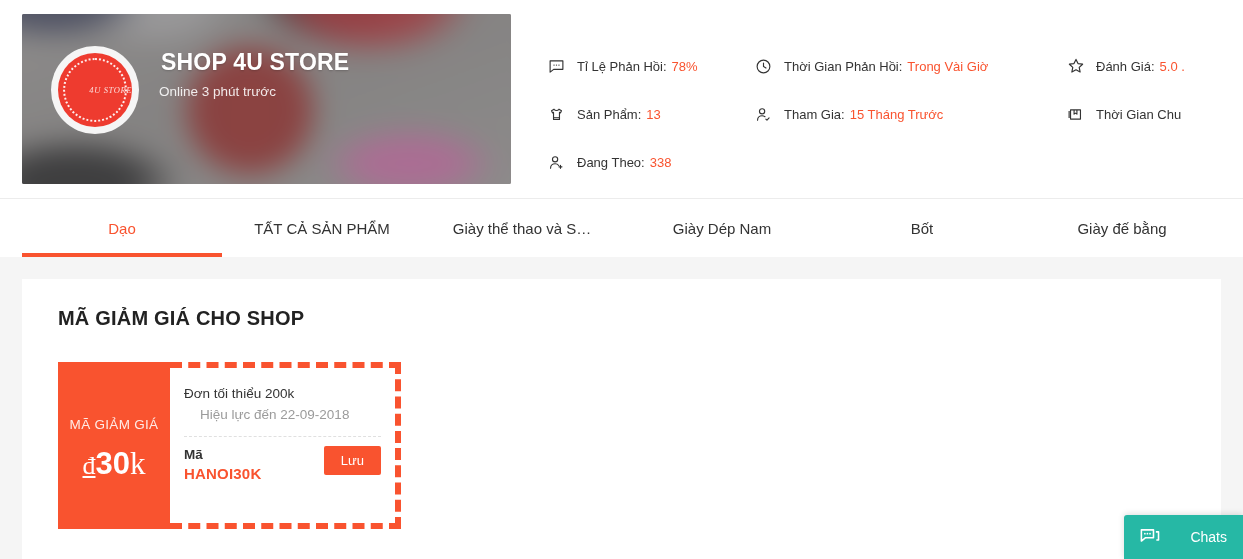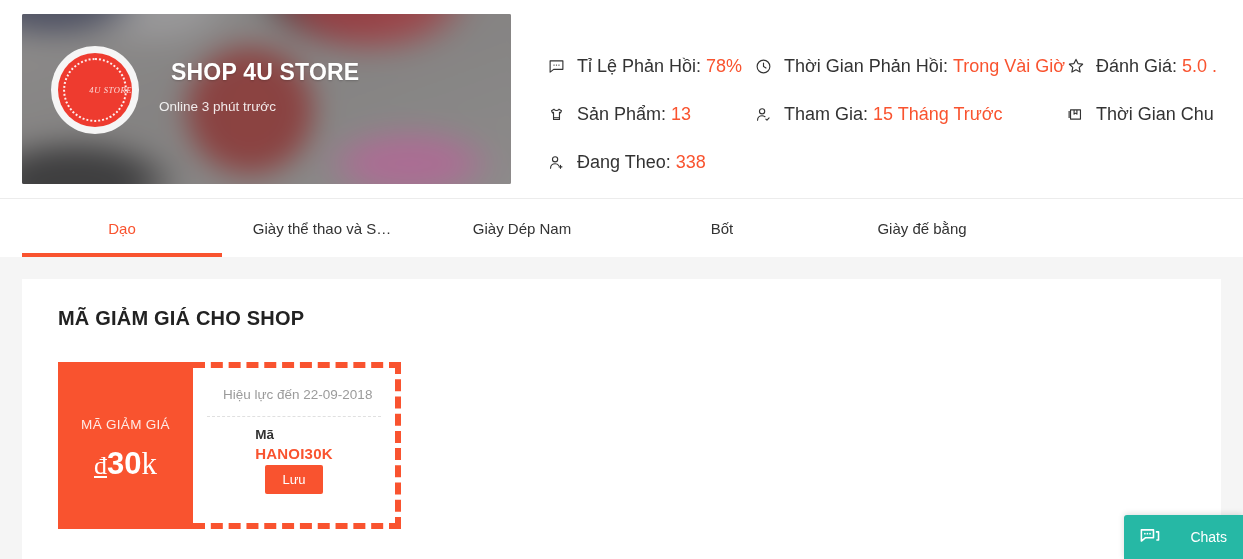--- a/index.html
+++ b/index.html
@@ -105,21 +105,21 @@
     left: 137px;
     top: 32px;
     z-index: 3;
   }
   .shop-name {
     font-size: 23px;
     font-weight: bold;
     color: #ffffff;
     letter-spacing: 0.2px;
     line-height: 1.25;
-    margin: 12px;
+    margin: 2px;
     text-shadow: 0 1px 2px rgba(0,0,0,0.18);
   }
   .shop-online {
     margin-top: 7px;
     font-size: 13.5px;
     color: rgba(255,255,255,0.88);
     line-height: 1.2;
   }
 
   
@@ -130,21 +130,21 @@
     display: grid;
     grid-template-columns: 207px 312px auto;
     grid-auto-rows: 48px;
     align-items: center;
     overflow: hidden;
   }
   .stat {
     display: flex;
     align-items: center;
     white-space: nowrap;
-    font-size: 18px;
+    font-size: 13px;
     color: #333333;
     line-height: 1;
   }
   .stat .ico {
     width: 19px;
     height: 19px;
     margin-right: 11px;
     flex: 0 0 auto;
     display: inline-flex;
     align-items: center;
@@ -227,21 +227,21 @@
 
   
   .voucher {
     width: 343px;
     height: 167px;
     display: flex;
     position: relative;
     box-sizing: border-box;
   }
   .voucher-left {
-    width: 135px;
+    width: 112px;
     flex: 0 0 auto;
     background: #f9532f;
     color: #ffffff;
     display: flex;
     flex-direction: column;
     align-items: center;
     justify-content: center;
     box-sizing: border-box;
     padding-top: 4px;
   }
@@ -291,23 +291,22 @@
     line-height: 1.5;
     margin-top: 1px;
     margin-left: 16px;
   }
   .v-divider {
     border-top: 1px dashed #e0e0e0;
     margin: 11px 0 9px 0;
   }
   .v-code-row {
     display: flex;
-    align-items: center;
+    align-items: flex-start;
     justify-content: space-between;
-    flex-direction: column;
   }
   .v-code-block {
     line-height: 1.35;
   }
   .v-code-label {
     font-size: 13.5px;
     font-weight: bold;
     color: #333333;
   }
   .v-code-value {
@@ -466,20 +465,23 @@
 
   </div>
 </div>
 
 <div class="nav-wrap">
   <div class="nav">
     <div class="nav-item active">
       <span>Dạo</span>
     </div>
     <div class="nav-item">
+      <span>TẤT CẢ SẢN PHẨM</span>
+    </div>
+    <div class="nav-item">
       <span>Giày thể thao và S…</span>
     </div>
     <div class="nav-item">
       <span>Giày Dép Nam</span>
     </div>
     <div class="nav-item">
       <span>Bốt</span>
     </div>
     <div class="nav-item">
       <span>Giày đế bằng</span>
@@ -493,20 +495,21 @@
 
     <div class="voucher">
       <div class="voucher-left">
         <div class="voucher-left-label">MÃ GIẢM GIÁ</div>
         <div class="voucher-amount">
           <span class="cur">đ</span><span>30</span><span class="unit">k</span>
         </div>
       </div>
 
       <div class="voucher-right">
+        <div class="v-min">Đơn tối thiểu 200k</div>
         <div class="v-expiry">Hiệu lực đến 22-09-2018</div>
         <div class="v-divider"></div>
         <div class="v-code-row">
           <div class="v-code-block">
             <div class="v-code-label">Mã</div>
             <div class="v-code-value">HANOI30K</div>
           </div>
           <button class="v-save-btn">Lưu</button>
         </div>
       </div>

